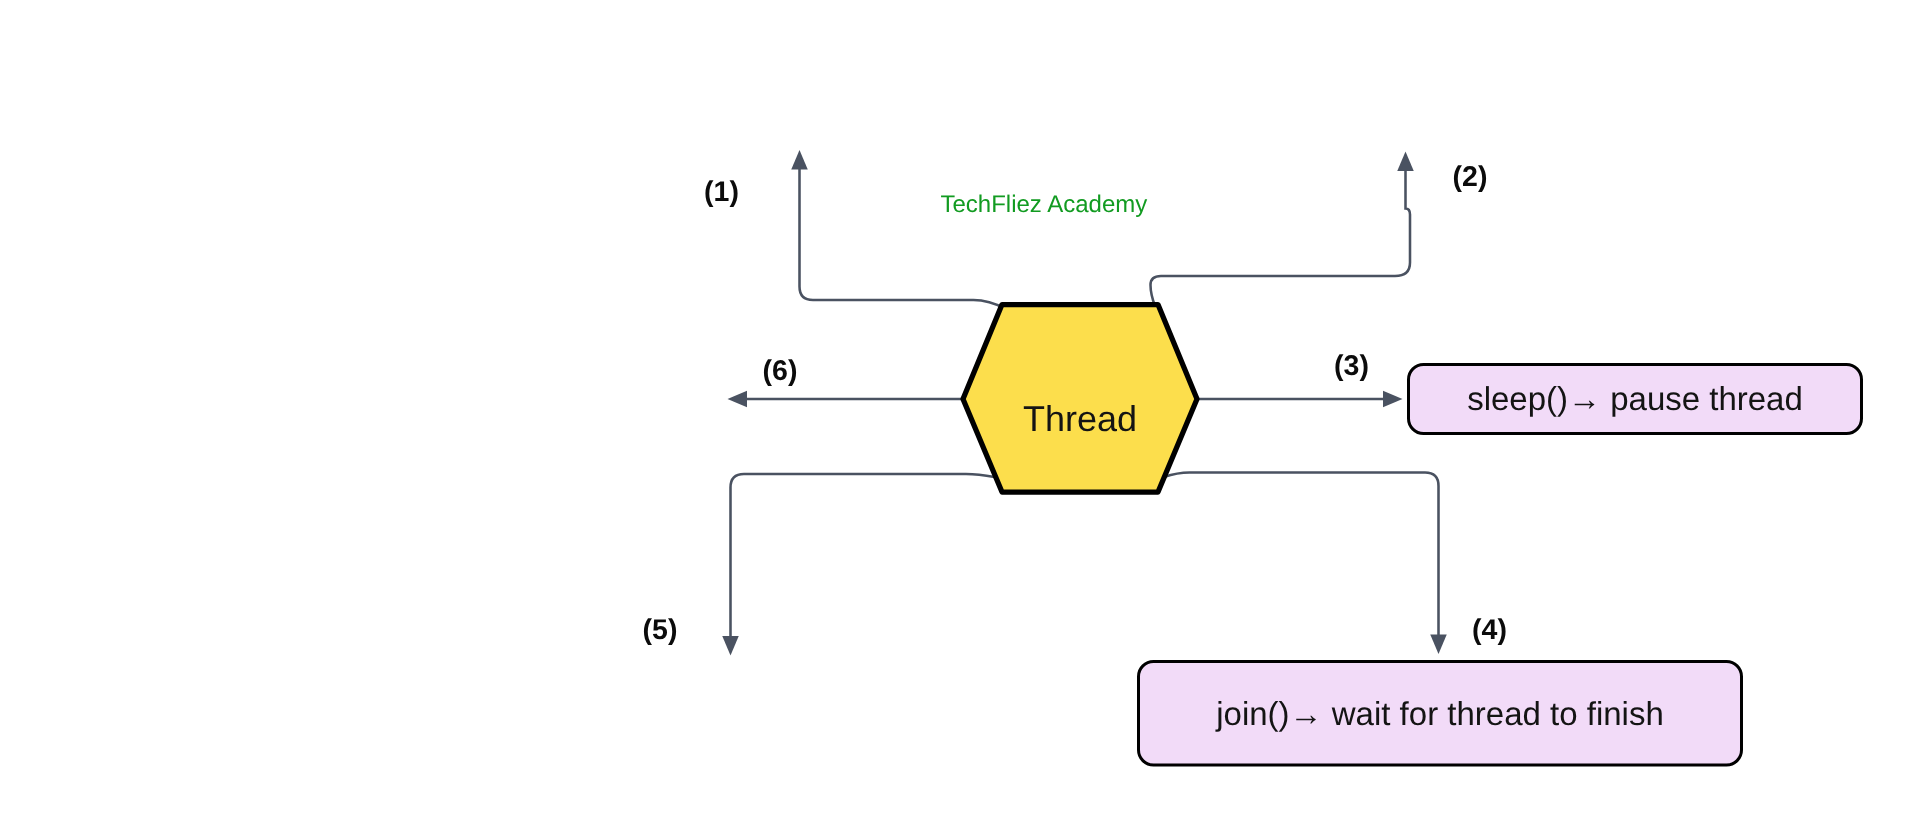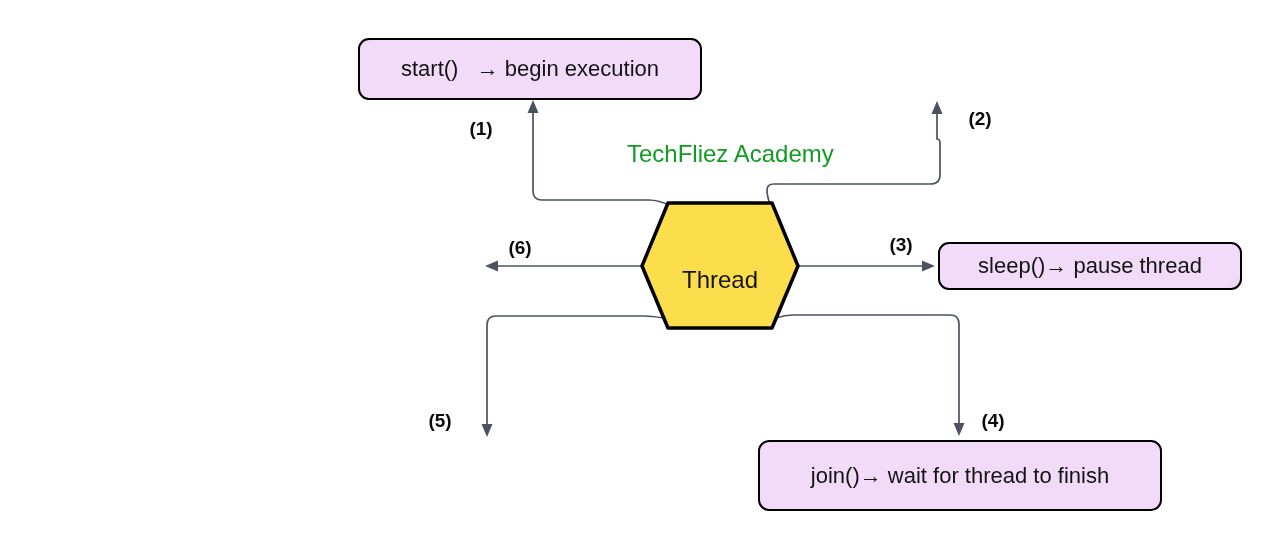--- a/index.html
+++ b/index.html
@@ -13,21 +13,21 @@
   .wires{position:absolute;left:0;top:0;}
   .wire-path{fill:none;stroke:var(--connector);stroke-width:1.7;}
   .wire-head{fill:var(--connector);stroke:none;}
   .hex-shape{fill:var(--hexagon-fill);stroke:var(--hexagon-border);stroke-width:3.5;stroke-linejoin:round;}
   .node{position:absolute;display:flex;align-items:center;justify-content:center;
         background:var(--box-fill);border:2.6px solid var(--box-border);border-radius:11px;
         font-size:22px;color:var(--text);white-space:pre;box-sizing:border-box;}
   .hex-label{position:absolute;display:flex;flex-direction:column;align-items:center;justify-content:center;
         font-size:24px;line-height:1.5;color:var(--text);}
   .num{position:absolute;width:46px;text-align:center;font-size:19px;font-weight:bold;color:#0b0b0b;}
-  .brand{position:absolute;font-size:24px;color:var(--title-green);margin-top:12px;}
+  .brand{position:absolute;font-size:16px;color:var(--title-green);}
 </style>
 </head>
 <body>
 
 <div class="stage">
 
   <svg class="wires" width="1280" height="554" viewBox="0 0 1280 554">
 
     <g>
       <path class="wire-path" d="M 671 206 Q 659 200 649 200 L 542 200 Q 533 200 533 191 L 533 106"></path>
@@ -61,21 +61,20 @@
 
     <polygon class="hex-shape" points="642,266 668,203 772,203 798,266 772,328 668,328"></polygon>
   </svg>
 
   <div class="hex-label" style="left:642px;top:203px;width:156px;height:154px;">
     <div>Thread</div>
   </div>
 
   <div class="brand" style="left:627px;top:128px;">TechFliez Academy</div>
 
-  <div class="node" style="left:358px;top:38px;width:344px;height:62px;">start()   → begin execution</div>
   <div class="node" style="left:758px;top:440px;width:404px;height:71px;">join()→ wait for thread to finish</div>
   <div class="node" style="left:938px;top:242px;width:304px;height:48px;">sleep()→ pause thread</div>
 
   <div class="num" style="left:458px;top:118px;">(1)</div>
   <div class="num" style="left:957px;top:108px;">(2)</div>
   <div class="num" style="left:878px;top:234px;">(3)</div>
   <div class="num" style="left:970px;top:410px;">(4)</div>
   <div class="num" style="left:417px;top:410px;">(5)</div>
   <div class="num" style="left:497px;top:237px;">(6)</div>
 

